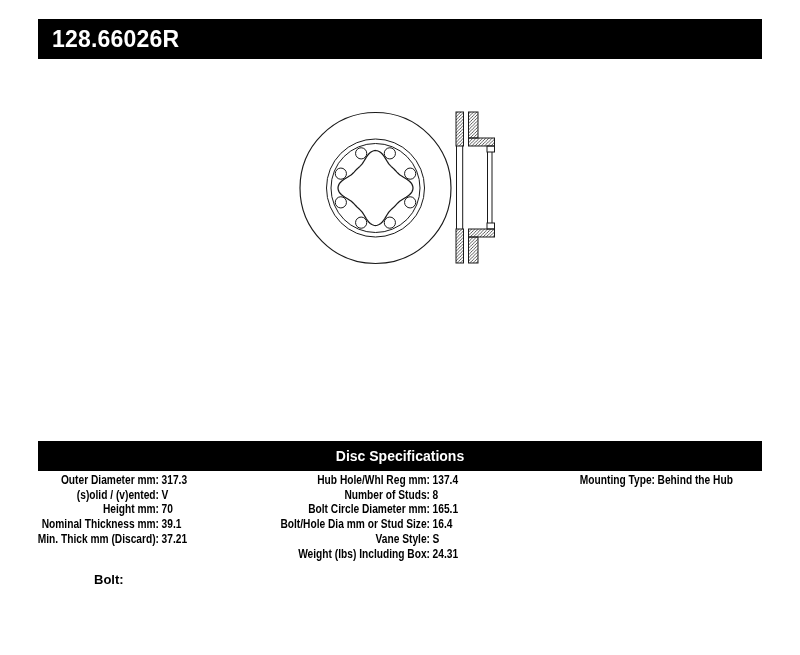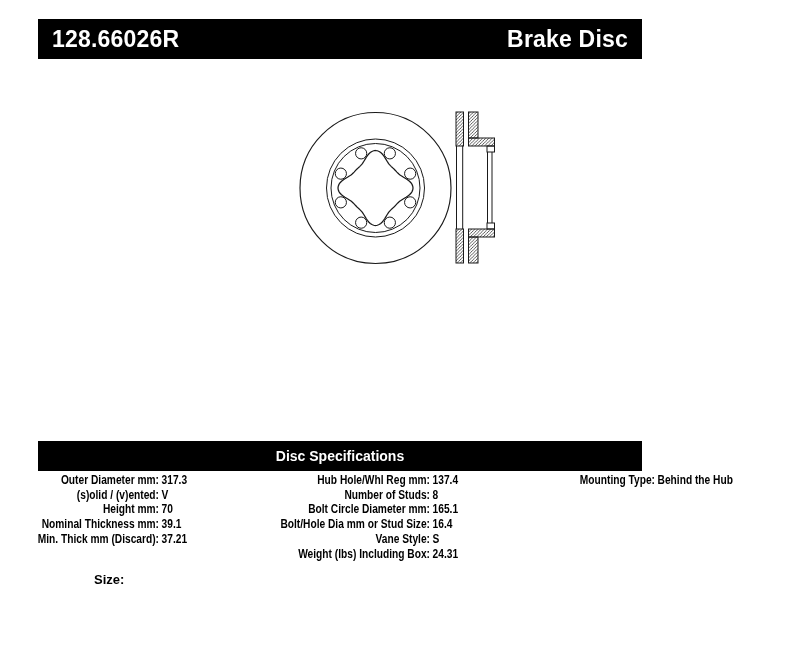--- a/index.html
+++ b/index.html
@@ -2,21 +2,21 @@
 <html><head>
 <meta charset="utf-8">
 <style>
   html,body{margin:0;padding:0;background:#fff;}
   body{
     width:800px;height:655px;position:relative;overflow:hidden;
     font-family:"Liberation Sans","DejaVu Sans",sans-serif;color:#000;
   }
   
   .bar{
-    position:absolute;left:38px;width:604px;background:#000;color:#fff;
+    position:absolute;left:38px;width:724px;background:#000;color:#fff;
     display:flex;align-items:center;box-sizing:border-box;font-weight:bold;
   }
   .bar.header{top:19px;height:40px;justify-content:space-between;
     padding:0 14px;font-size:23px;letter-spacing:.2px;}
   .bar.spec-title{top:441px;height:30px;justify-content:center;font-size:14px;}
   
   .drawing{position:absolute;left:290px;top:100px;}
   
   .spec-col{position:absolute;top:473px;font-size:12px;font-weight:bold;line-height:14.7px;}
   .spec-col .row{display:flex;white-space:nowrap;}
@@ -29,21 +29,20 @@
   .col3{left:535px;width:260px;transform:scaleX(.85);transform-origin:120px 0;}
   .col3 .lbl{width:120px;}
   
   .note{position:absolute;left:94px;top:572px;font-size:13px;font-weight:bold;}
 </style>
 </head>
 <body>
 
 <div class="bar header">
   <span>128.66026R</span>
-  <span>Brake Disc</span>
 </div>
 
 <svg class="drawing" width="215" height="175" viewBox="290 100 215 175">
   <defs>
     <pattern id="hatch" patternUnits="userSpaceOnUse" width="3.2" height="3.2">
       <path d="M0,3.2 L3.2,0" stroke="#1a1a1a" stroke-width="0.7"></path>
     </pattern>
   </defs>
 
   <g stroke="#1a1a1a" fill="none" stroke-width="1">
@@ -137,13 +136,13 @@
     </div>
 </div>
 
 <div class="spec-col col3">
   <div class="row">
       <span class="lbl">Mounting Type:</span>
       <span class="val">Behind the Hub</span>
     </div>
 </div>
 
-<div class="note">Size:</div>
+<div class="note">Bolt:</div>
 
 </body></html>

